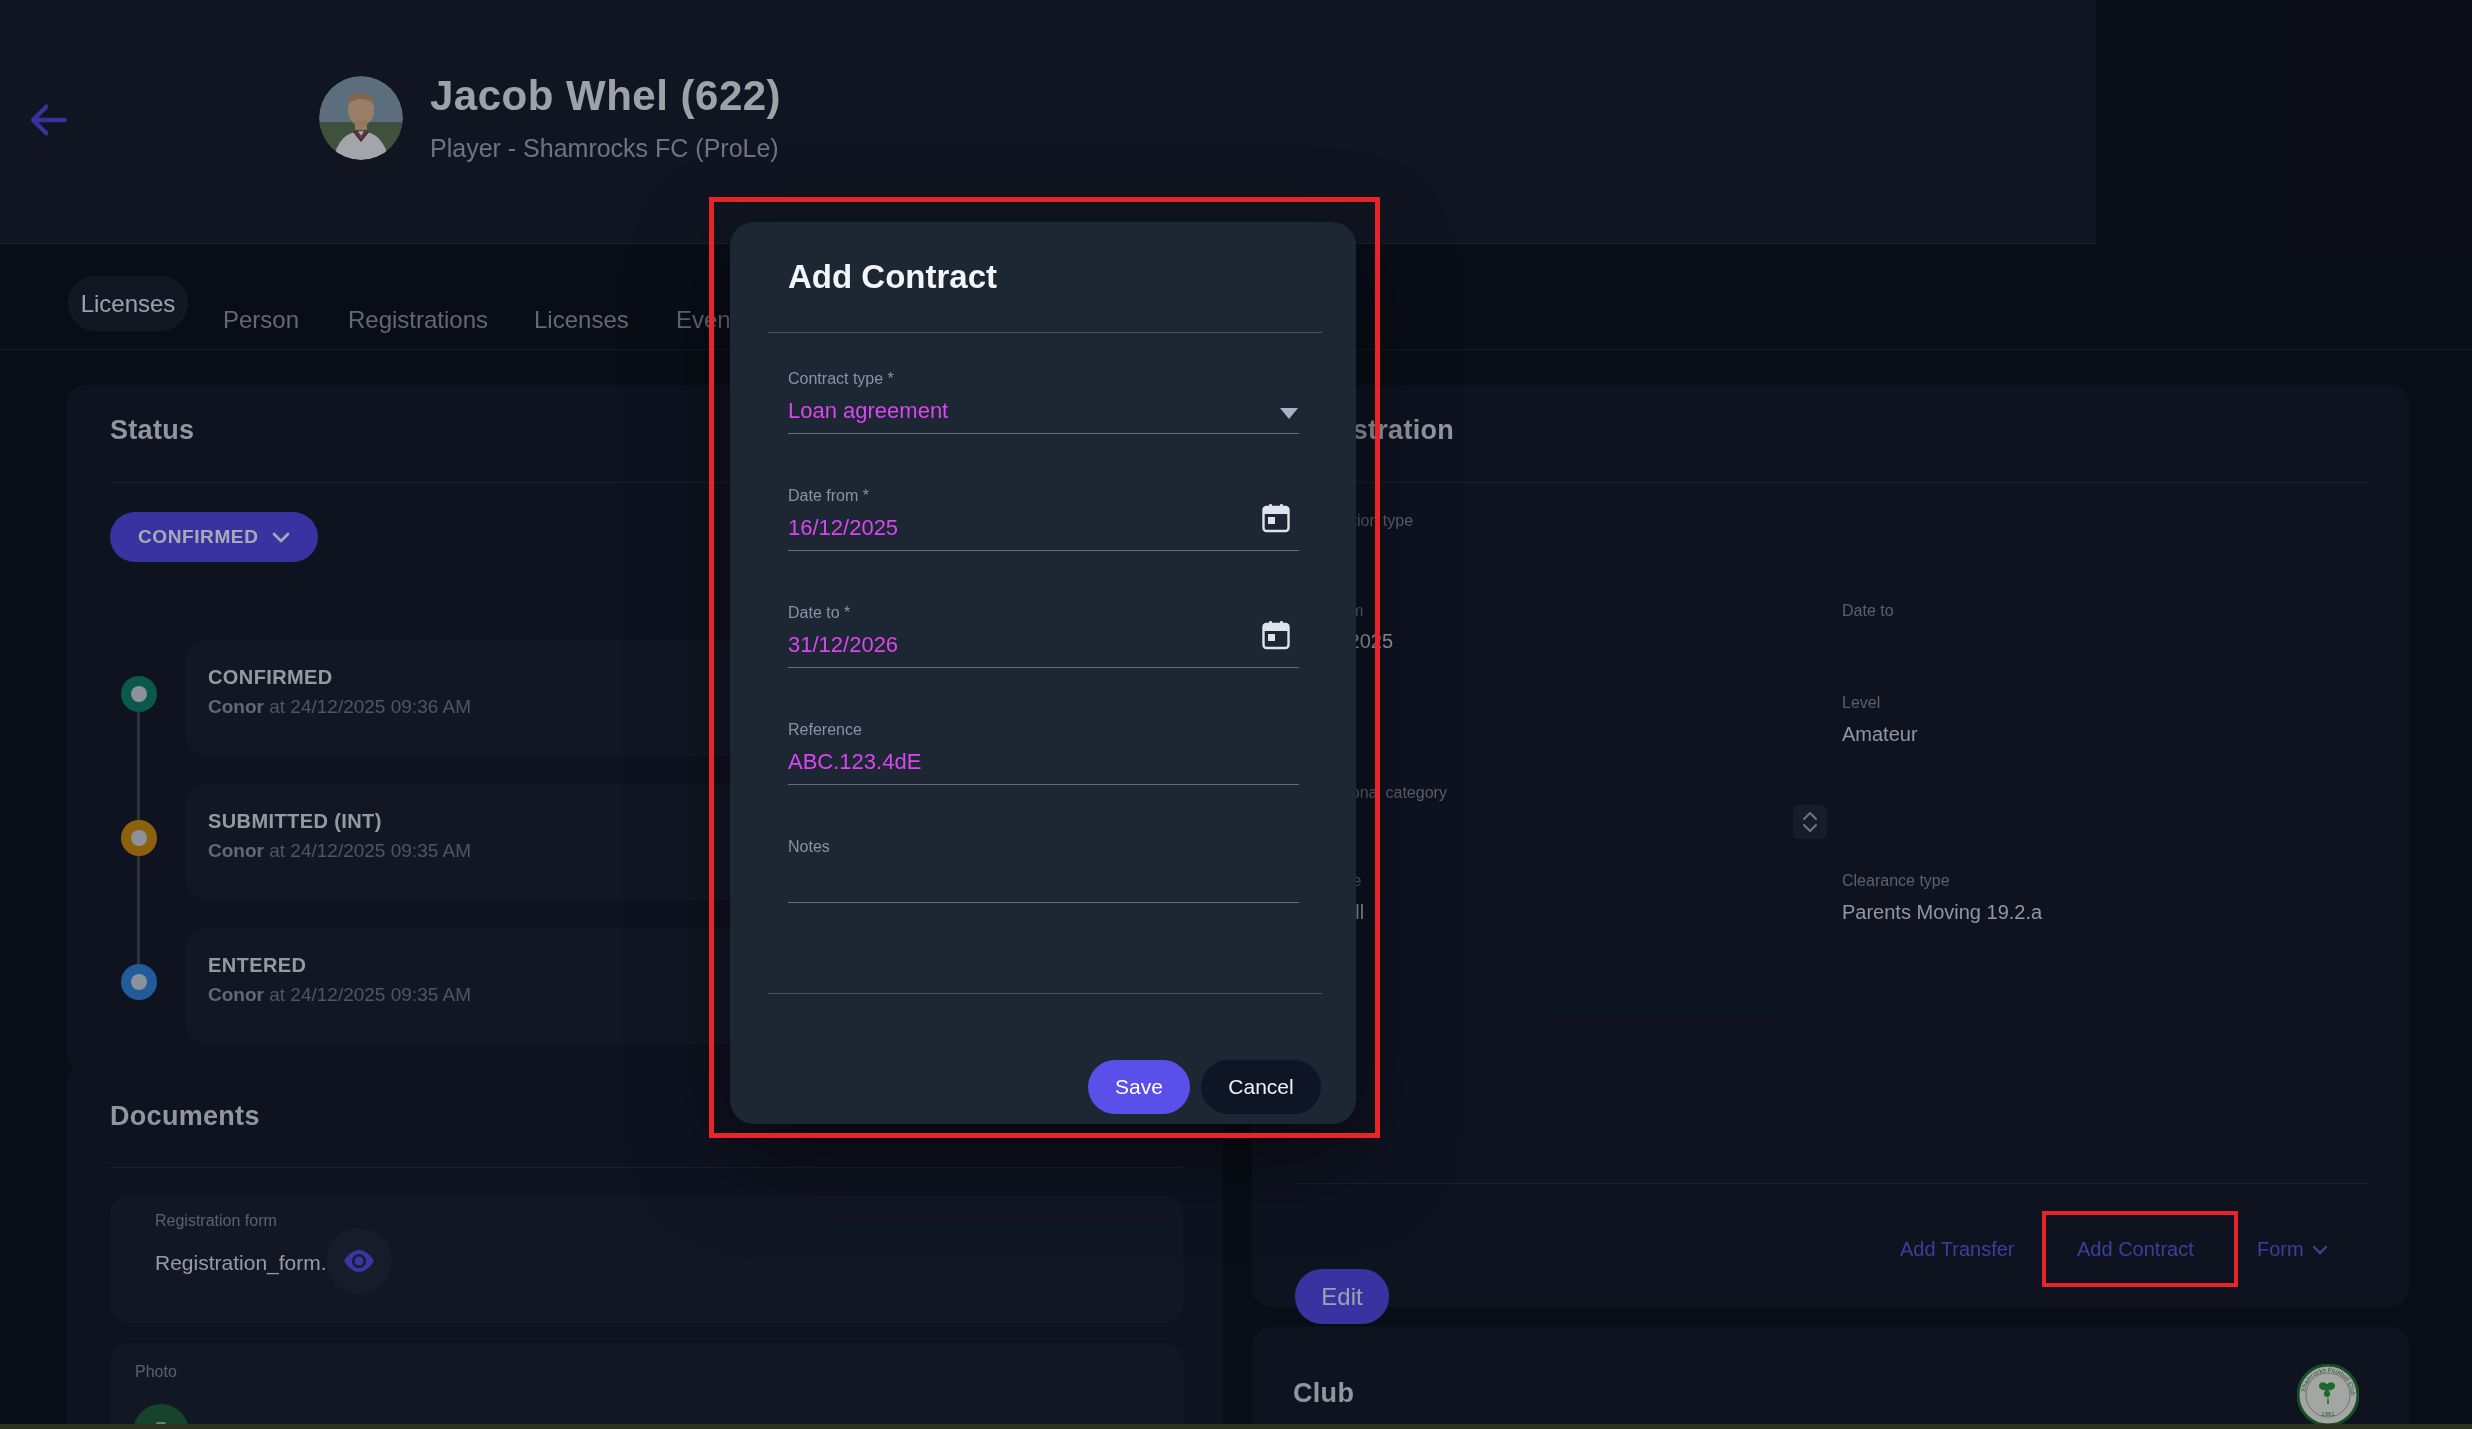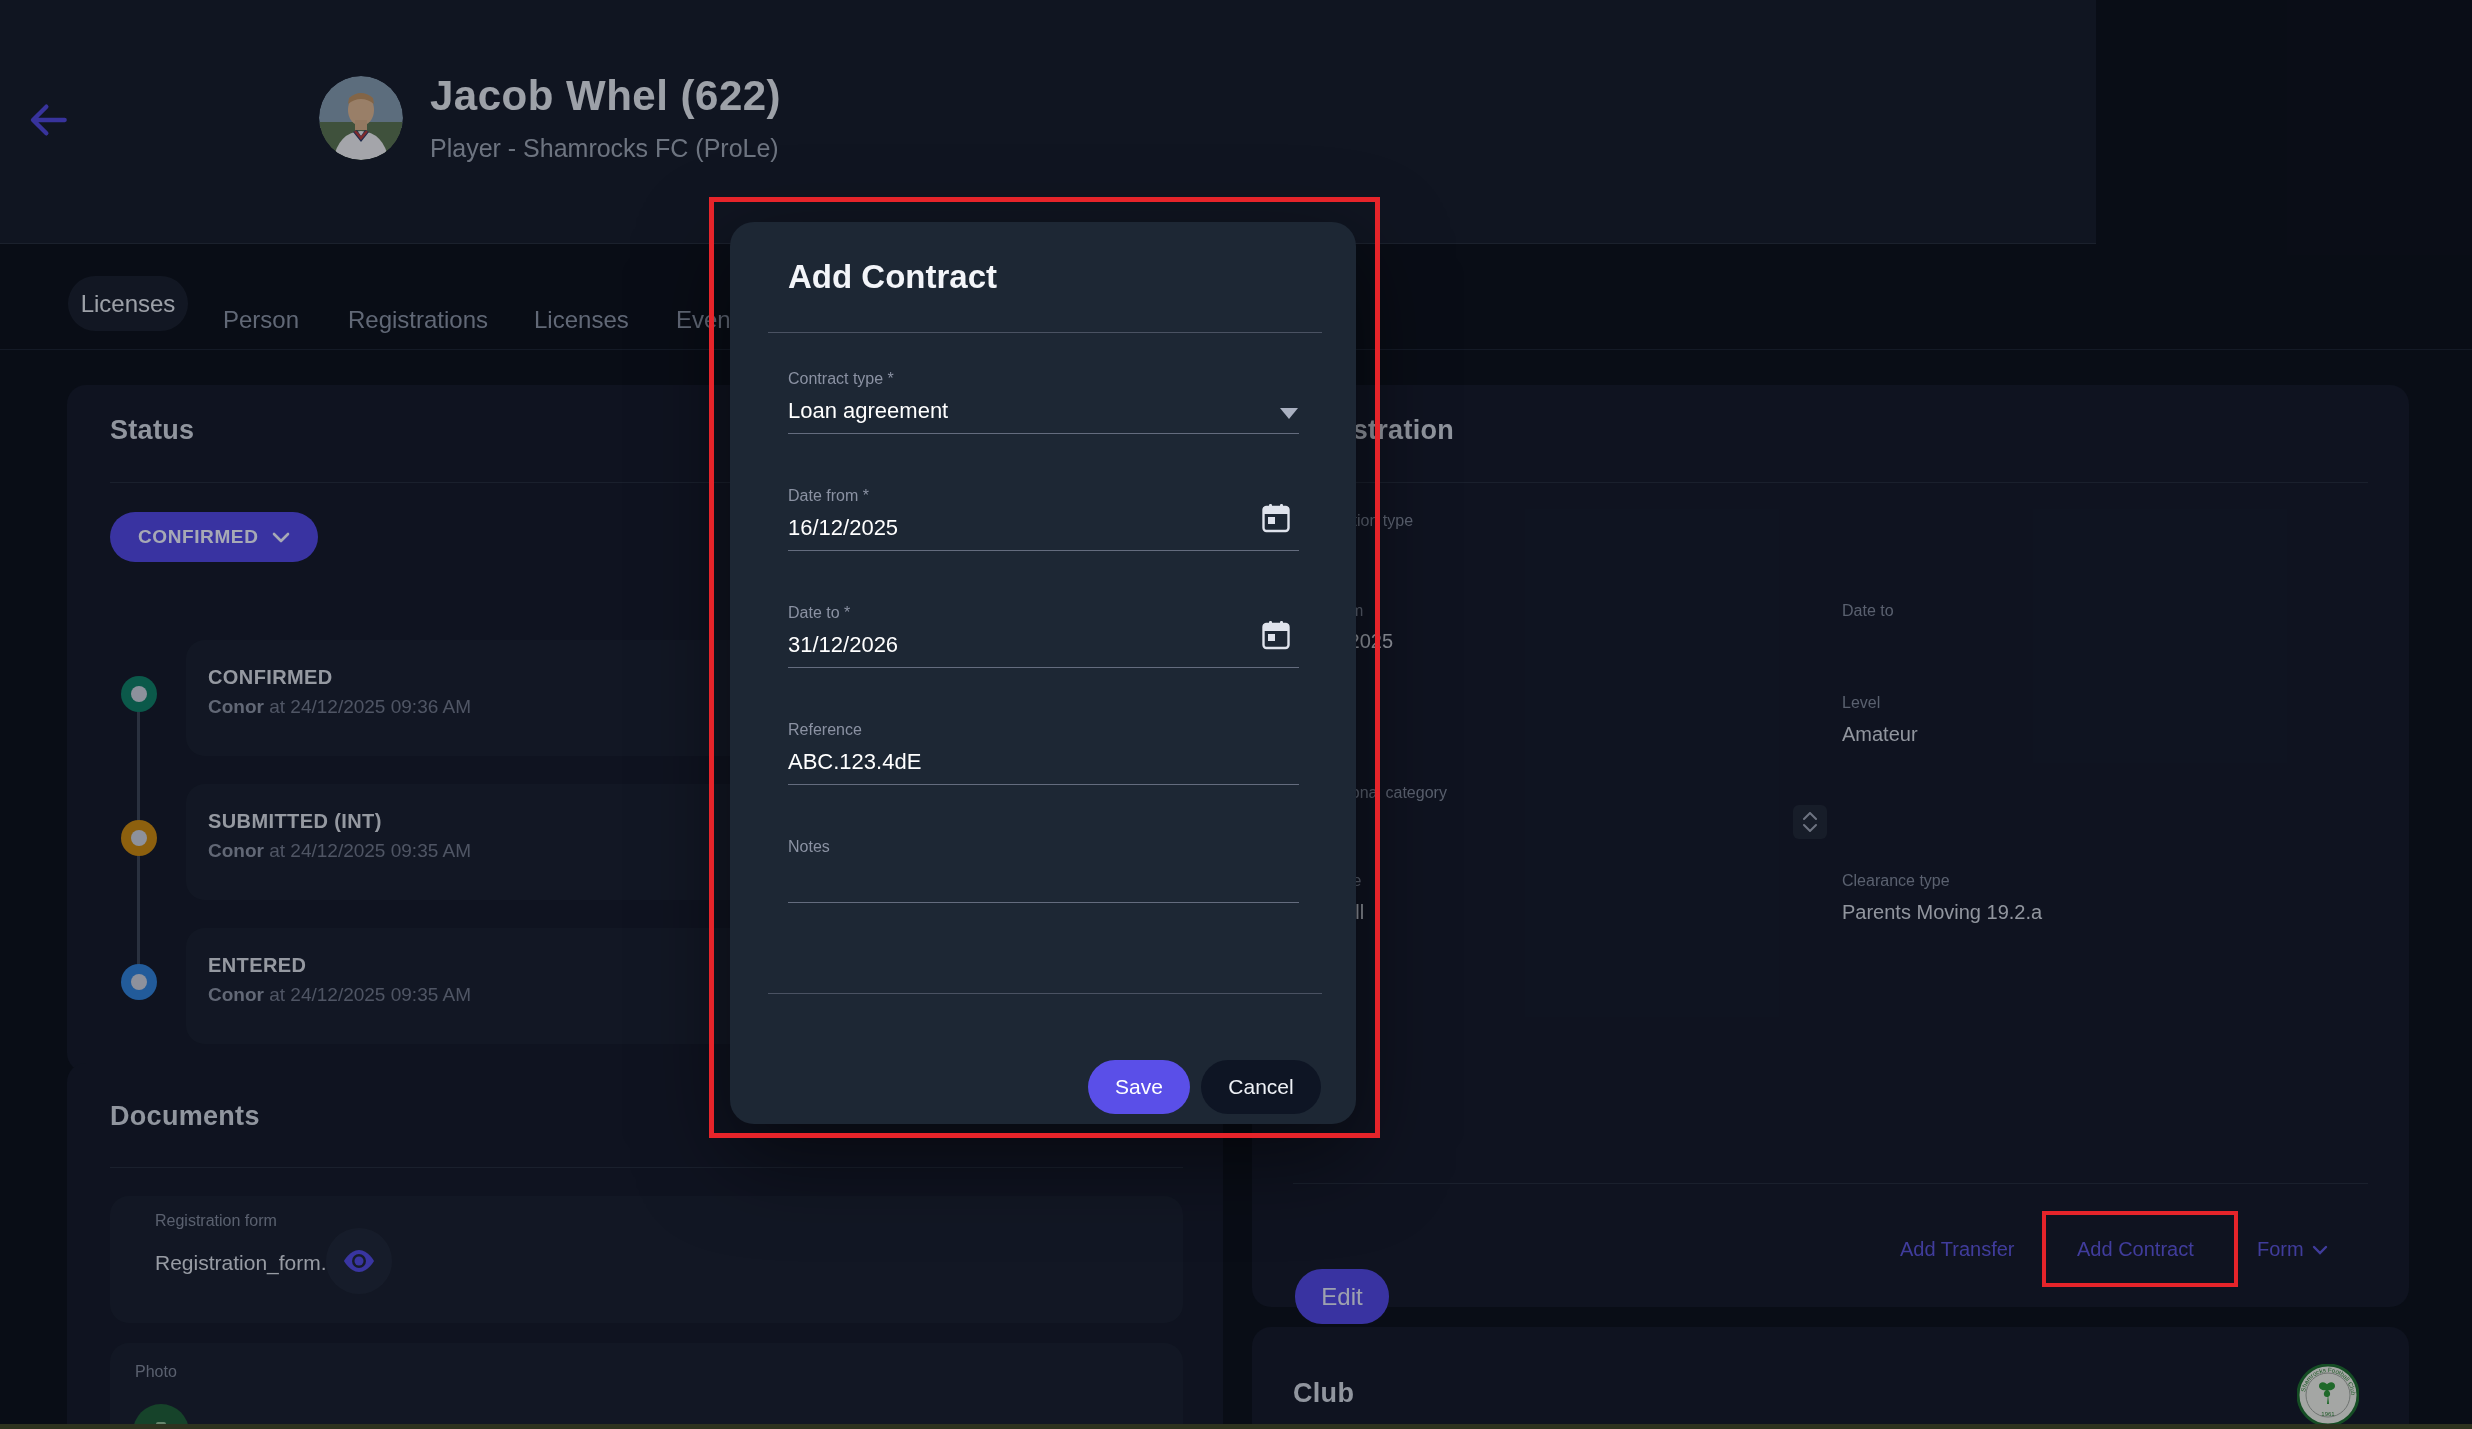--- a/index.html
+++ b/index.html
@@ -62,21 +62,21 @@
   
   .crest{position:absolute;left:1045px;top:37px;width:62px;height:62px;}
 
   
   .backdrop{left:0;top:0;width:2472px;height:1429px;background:rgba(7,10,18,.30);}
   .modal{left:730px;top:222px;width:626px;height:902px;border-radius:24px;background:var(--modal);
     box-shadow:0 30px 90px rgba(0,0,0,.55);}
   .m-title{position:absolute;left:58px;top:36px;font-size:33px;font-weight:700;color:#f3f5f9;}
   .m-div{position:absolute;left:38px;right:34px;height:1px;background:var(--modal-line);}
   .m-label{position:absolute;left:58px;font-size:16px;color:#8b92a3;}
-  .m-value{position:absolute;left:58px;font-size:22px;color:#ffffff;}
+  .m-value{position:absolute;left:58px;font-size:22px;color:#d946ef;}
   .m-underline{position:absolute;left:58px;width:511px;height:1px;background:var(--underline);}
   .m-cal{position:absolute;left:532px;color:#dfe3ec;cursor:pointer;}
   .m-arrow{position:absolute;left:550px;width:0;height:0;border-left:9px solid transparent;border-right:9px solid transparent;border-top:11px solid #aab1c1;cursor:pointer;}
   .m-save{position:absolute;left:358px;top:792px;width:102px;height:54px;border-radius:27px;background:var(--accent-bright);color:#ffffff;font-size:21px;font-weight:500;}
   .m-cancel{position:absolute;left:471px;top:792px;width:120px;height:54px;border-radius:27px;background:#0e1524;color:#eef1f6;font-size:21px;font-weight:500;}
 
   .redbox{border:5px solid var(--red);background:transparent;}
   .bottom-strip{left:0;top:1424px;width:2472px;height:5px;background:#3f4526;}
 </style>
 </head>

